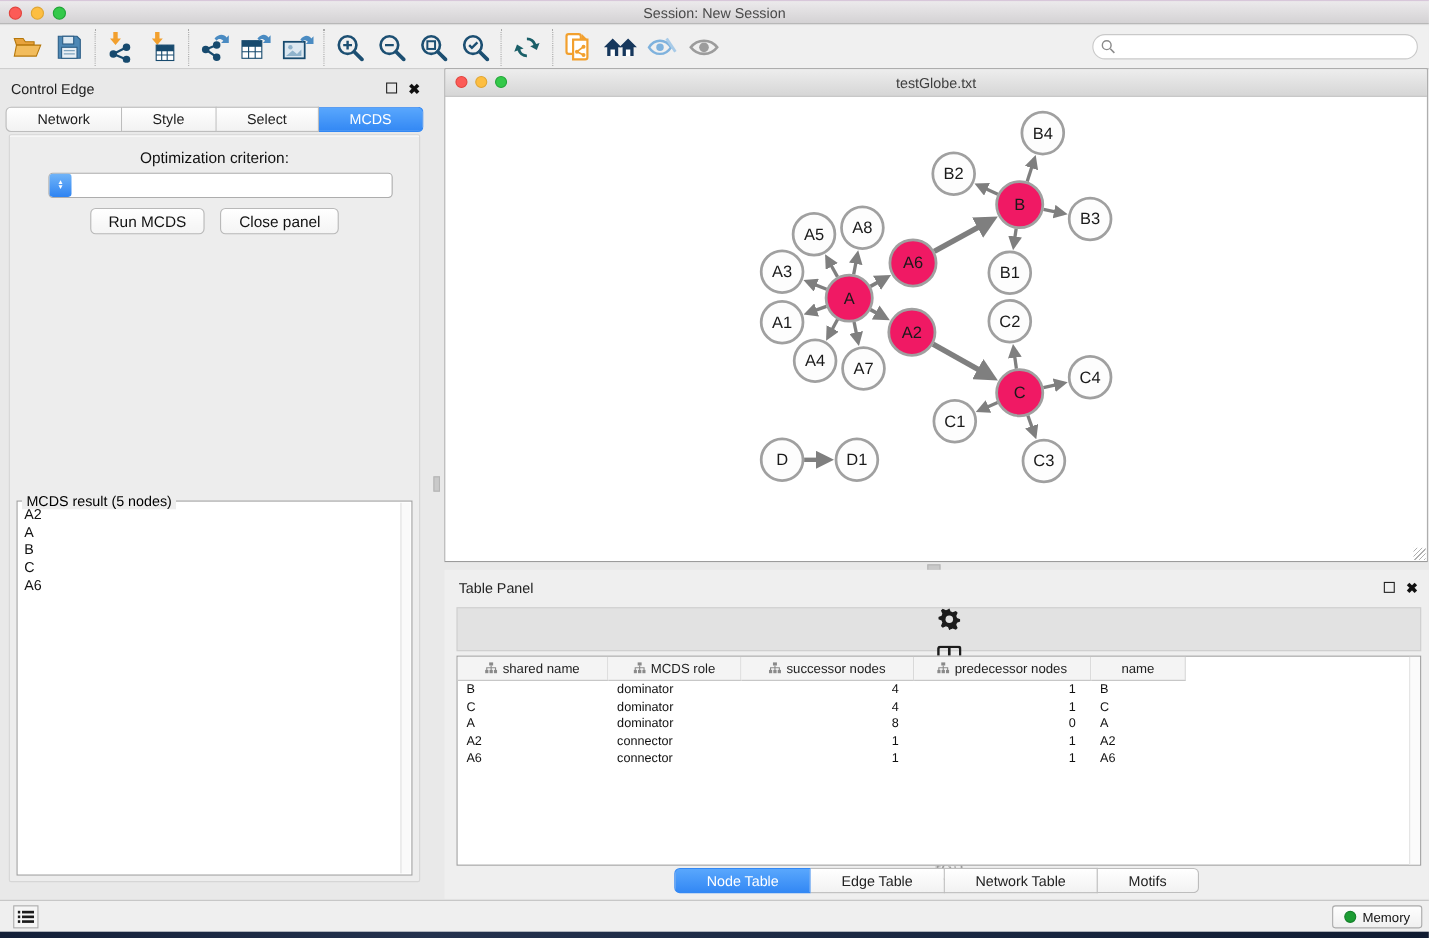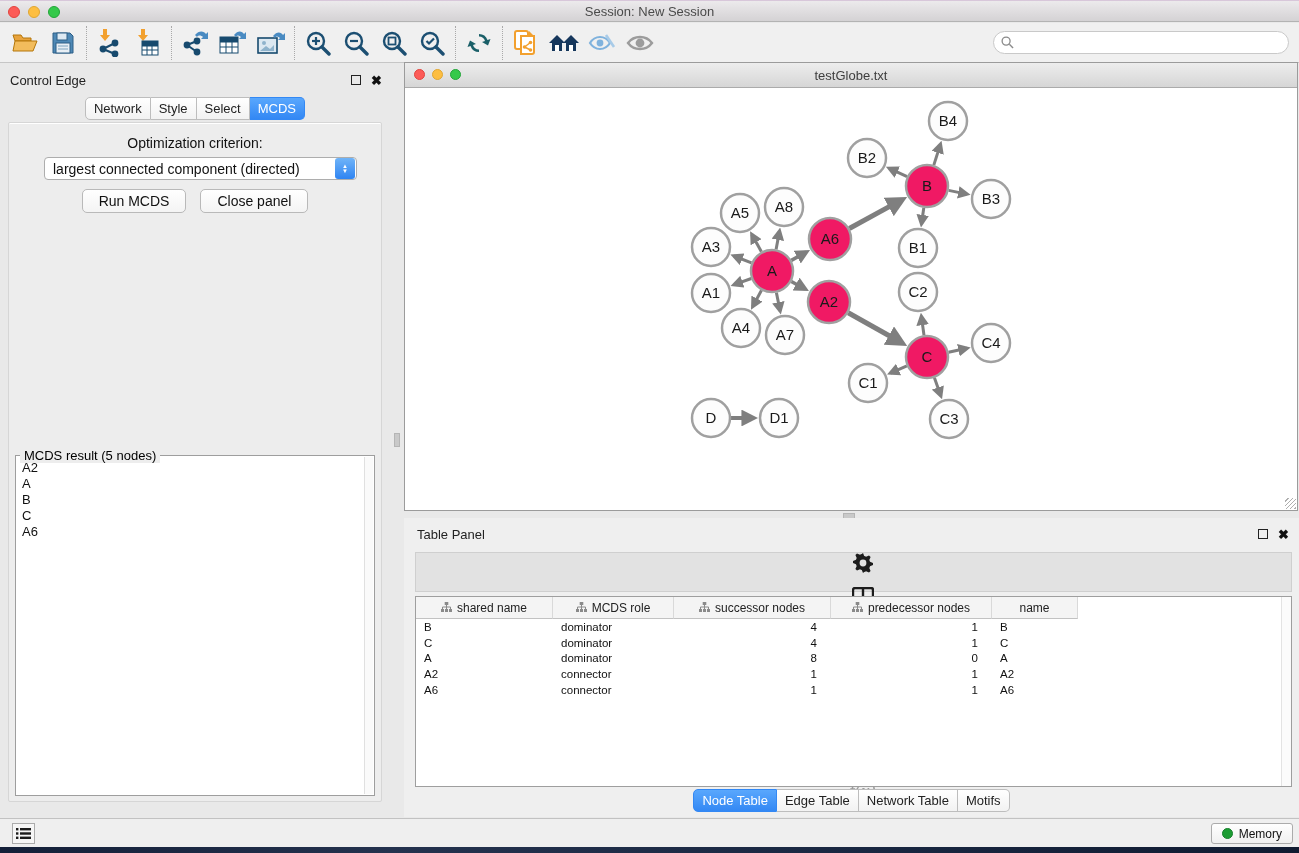--- a/index.html
+++ b/index.html
@@ -30,21 +30,21 @@
   
   .panel-header { display:flex; align-items:center; font-size:13px; color:#222; }
   .win-float { width:10px; height:10px; border:1.5px solid #222; display:inline-block; }
   .win-close { font-size:13px; font-weight:bold; color:#111; margin-left:10px; }
 
   
   .control-panel { position:absolute; left:0; top:63px; width:390px; height:754px; background:#E9E9E9; }
   .cp-header { position:absolute; left:10px; right:8px; top:8px; height:18px; justify-content:space-between; }
   .cp-tabs { position:absolute; left:0; top:34px; width:100%; display:flex; justify-content:center; }
   .seg { display:flex; }
-  .seg .seg-btn { font-size:13px; padding:3px 8px; background:linear-gradient(#FFFFFF,#F2F2F2);
+  .seg .seg-btn { font-size:13px; padding:3px 28px; background:linear-gradient(#FFFFFF,#F2F2F2);
     border:1px solid #BDBDBD; border-left:none; color:#222; }
   .seg .seg-btn:first-child { border-left:1px solid #BDBDBD; border-radius:5px 0 0 5px; }
   .seg .seg-btn:last-child { border-radius:0 5px 5px 0; }
   .seg .seg-btn.active { background:linear-gradient(#59A7FD,#3388F4); color:#fff; border-color:#3388F4; }
   .cp-content { position:absolute; left:8px; top:59px; width:374px; height:680px;
     background:#EDEDED; border:1px solid #D6D6D6; border-radius:2px; box-shadow:0 1px 0 #fff inset; }
   .opt-label { text-align:center; margin-top:12px; font-size:14px; color:#111; }
   .combo { position:absolute; left:35px; top:34px; width:313px; height:23px; background:#fff;
     border:1px solid #ADADAD; border-radius:4px; display:flex; align-items:center; }
   .combo-text { flex:1; font-size:14px; padding-left:8px; color:#111; white-space:nowrap; overflow:hidden; }
@@ -285,21 +285,20 @@
     <div class="seg" id="cp-tabs">
         <div class="seg-btn">Network</div>
         <div class="seg-btn">Style</div>
         <div class="seg-btn">Select</div>
         <div class="seg-btn active">MCDS</div>
       </div>
   </div>
   <div class="cp-content">
     <div class="opt-label">Optimization criterion:</div>
     <div class="combo">
-      <span class="combo-text">largest connected component (directed)</span>
       <span class="combo-step">
           <span>▲</span>
           <span>▼</span>
         </span>
     </div>
     <div class="btn-row">
       <button class="mac-btn">Run MCDS</button>
       <button class="mac-btn">Close panel</button>
     </div>
     <div class="mcds-box">

